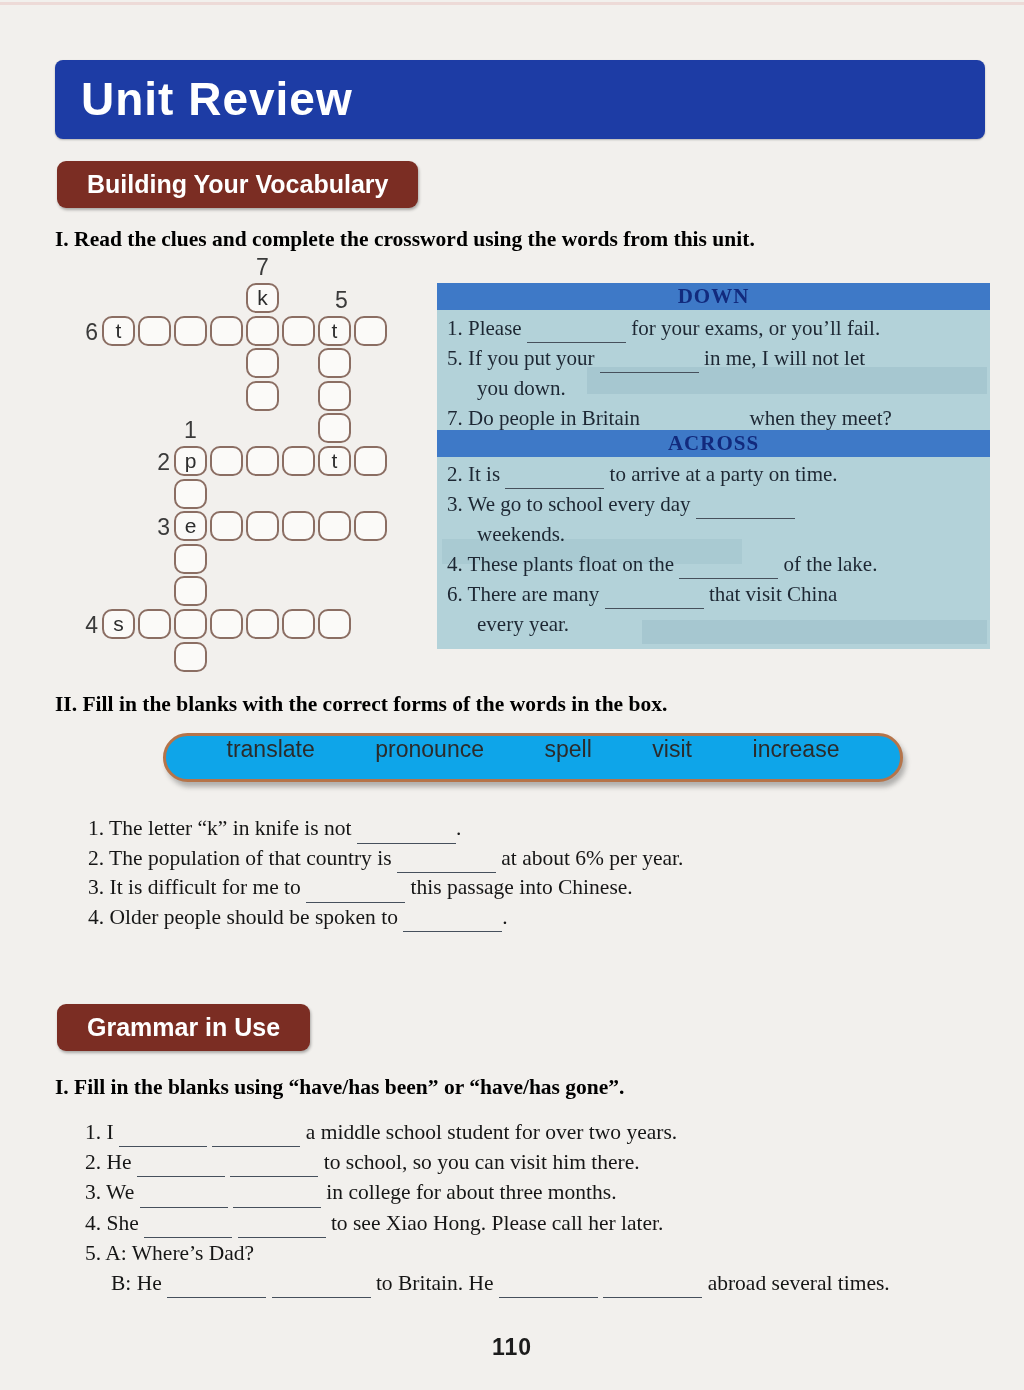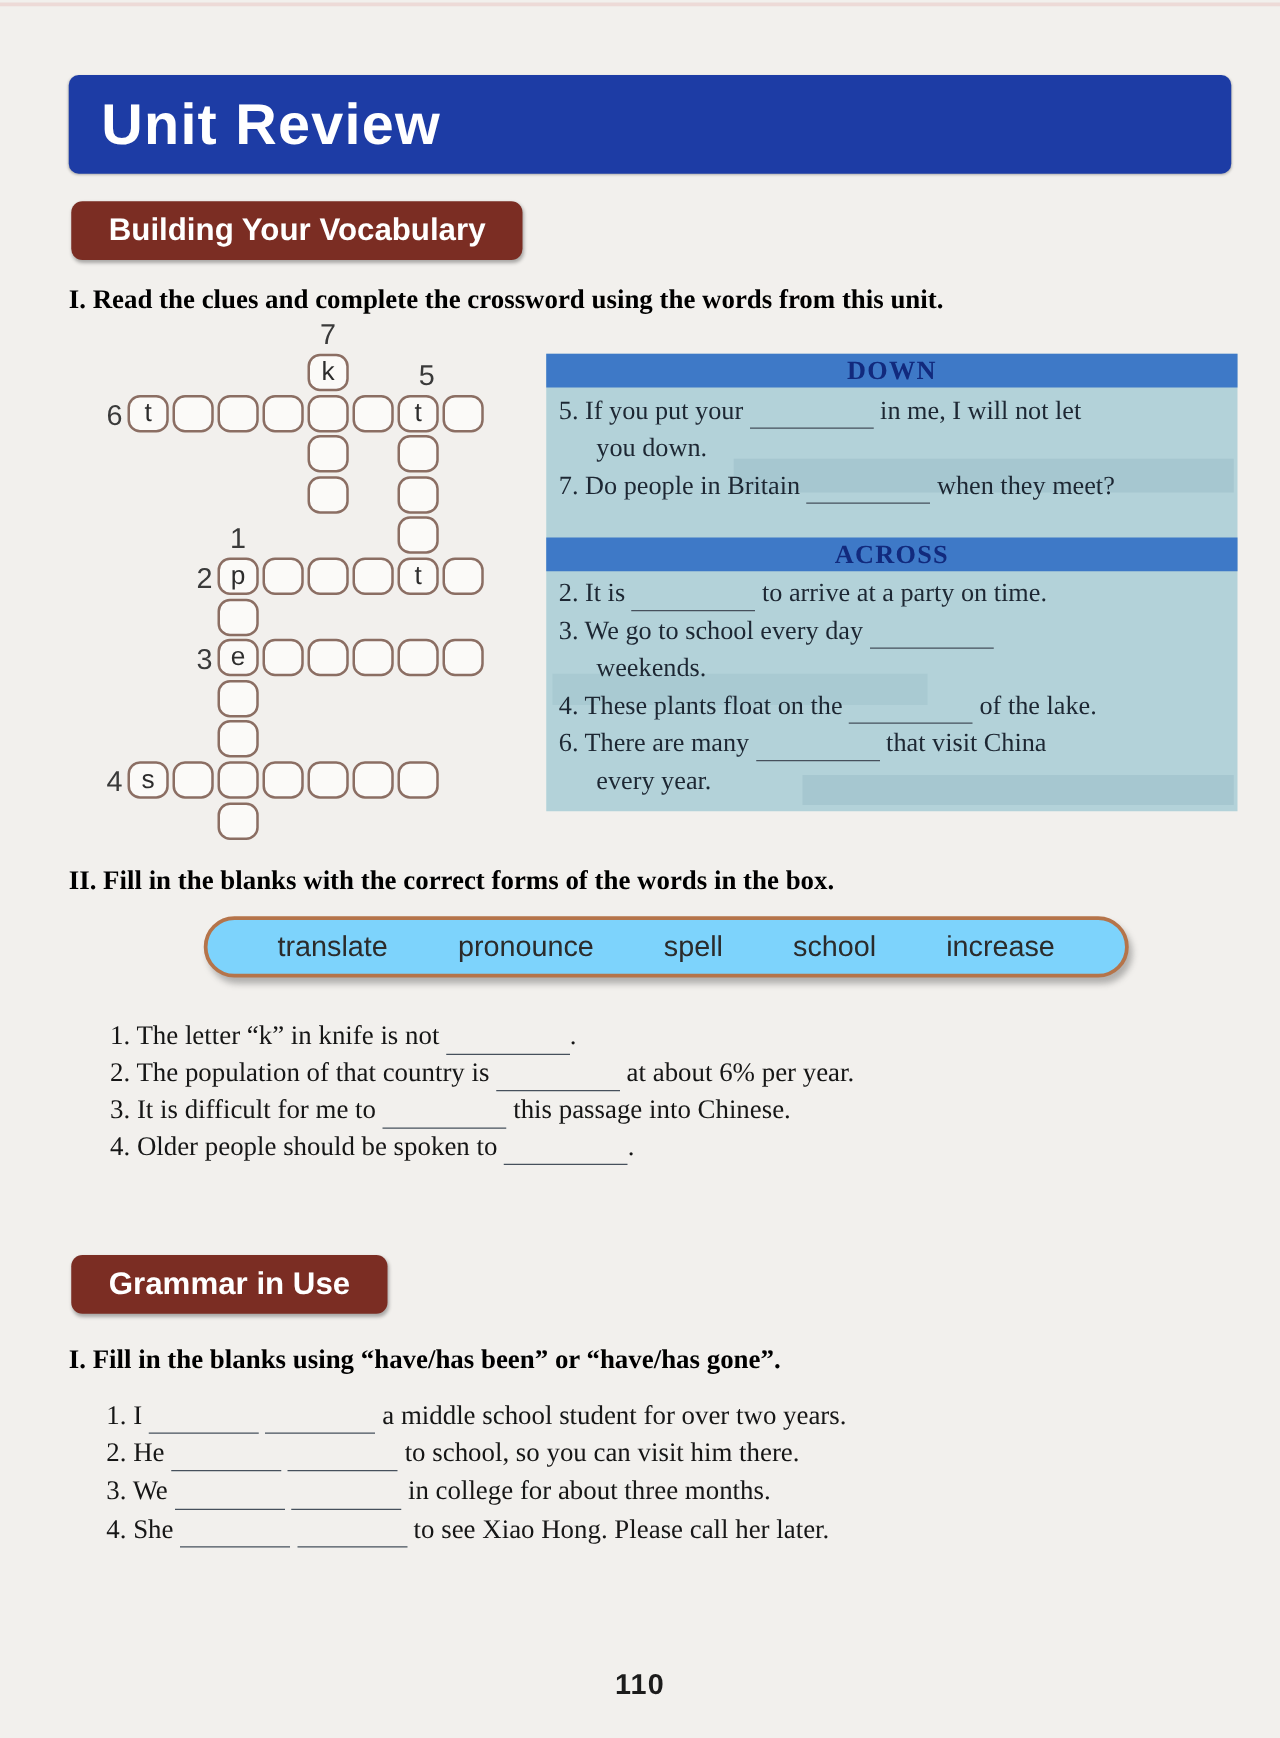--- a/index.html
+++ b/index.html
@@ -38,23 +38,23 @@
   #bar-across{top:147px;}
   .cluelist{position:absolute;left:10px;right:6px;font-size:21px;line-height:30px;color:#1d2733;}
   #down-list{top:30px;}
   #across-list{top:176px;}
   .clue{padding-left:30px;text-indent:-30px;}
   .bleed{position:absolute;background:#5d8799;pointer-events:none;}
 
   .blank{display:inline-block;height:1em;border-bottom:1.7px solid #46505c;vertical-align:bottom;}
 
   
-  .pill{position:absolute;left:163px;top:733px;width:740px;height:49px;background:#7dd3fc;
+  .pill{position:absolute;left:163px;top:733px;width:740px;height:49px;background:#0ea5e9;
         border:3px solid #b5744a;border-radius:26px;box-shadow:3px 5px 5px rgba(80,80,80,.4);
-        box-sizing:border-box;display:flex;align-items:center;justify-content:space-evenly;
+        box-sizing:border-box;display:flex;justify-content:space-evenly;
         font-family:"Liberation Sans",sans-serif;font-size:23px;color:#2b2b2b;}
 
   .slist{position:absolute;font-size:21.5px;color:#161616;}
   #vocab-list{left:88px;top:814px;width:912px;line-height:29.6px;}
   #gram-list{left:85px;top:1117px;width:935px;line-height:30.2px;}
   .gram-item{padding-left:26px;text-indent:-26px;}
 
   .pagenum{position:absolute;left:0;top:1334px;width:100%;text-align:center;
            font-family:"Liberation Sans",sans-serif;font-weight:bold;font-size:23px;
            color:#1c1c1c;letter-spacing:1px;}
@@ -120,55 +120,57 @@
       <div class="cw-label" style="left: 73px; top: 613px; width: 25px; text-align: right;">4</div>
     </div>
 
   <div class="cluebox">
     <div class="bleed" style="left:150px;top:84px;width:400px;height:27px;opacity:.14"></div>
     <div class="bleed" style="left:5px;top:256px;width:300px;height:25px;opacity:.10"></div>
     <div class="bleed" style="left:205px;top:337px;width:345px;height:24px;opacity:.14"></div>
 
     <div class="cluebar" id="bar-down">DOWN</div>
     <div class="cluelist" id="down-list">
+        <div class="clue">1. Please <span class="blank" style="width: 99px;"></span> for your exams, or you’ll fail.</div>
         <div class="clue">5. If you put your <span class="blank" style="width: 99px;"></span> in me, I will not let<br>you down.</div>
         <div class="clue">7. Do people in Britain <span class="blank" style="width: 99px;"></span> when they meet?</div>
       </div>
 
     <div class="cluebar" id="bar-across">ACROSS</div>
     <div class="cluelist" id="across-list">
         <div class="clue">2. It is <span class="blank" style="width: 99px;"></span> to arrive at a party on time.</div>
         <div class="clue">3. We go to school every day <span class="blank" style="width: 99px;"></span><br>weekends.</div>
         <div class="clue">4. These plants float on the <span class="blank" style="width: 99px;"></span> of the lake.</div>
         <div class="clue">6. There are many <span class="blank" style="width: 99px;"></span> that visit China<br>every year.</div>
       </div>
   </div>
 
   <div class="heading" id="heading-ex2">II. Fill in the blanks with the correct forms of the words in the box.</div>
 
   <div class="pill" id="word-box">
       <span>translate</span>
       <span>pronounce</span>
       <span>spell</span>
-      <span>school</span>
+      <span>visit</span>
       <span>increase</span>
     </div>
 
   <div class="slist" id="vocab-list">
       <div>1. The letter “k” in knife is not <span class="blank" style="width: 99px;"></span>.</div>
       <div>2. The population of that country is <span class="blank" style="width: 99px;"></span> at about 6% per year.</div>
       <div>3. It is difficult for me to <span class="blank" style="width: 99px;"></span> this passage into Chinese.</div>
       <div>4. Older people should be spoken to <span class="blank" style="width: 99px;"></span>.</div>
     </div>
 
   <div class="badge" id="badge-grammar">Grammar in Use</div>
 
   <div class="heading" id="heading-gram">I. Fill in the blanks using “have/has been” or “have/has gone”.</div>
 
   <div class="slist" id="gram-list">
       <div class="gram-item">1. I <span class="blank" style="width: 88px;"></span> <span class="blank" style="width: 88px;"></span> a middle school student for over two years.</div>
       <div class="gram-item">2. He <span class="blank" style="width: 88px;"></span> <span class="blank" style="width: 88px;"></span> to school, so you can visit him there.</div>
       <div class="gram-item">3. We <span class="blank" style="width: 88px;"></span> <span class="blank" style="width: 88px;"></span> in college for about three months.</div>
       <div class="gram-item">4. She <span class="blank" style="width: 88px;"></span> <span class="blank" style="width: 88px;"></span> to see Xiao Hong. Please call her later.</div>
+      <div class="gram-item">5. A: Where’s Dad?<br>B: He <span class="blank" style="width: 99px;"></span> <span class="blank" style="width: 99px;"></span> to Britain. He <span class="blank" style="width: 99px;"></span> <span class="blank" style="width: 99px;"></span> abroad several times.</div>
     </div>
 
   <div class="pagenum">110</div>
 </div>
 
 </body></html>

